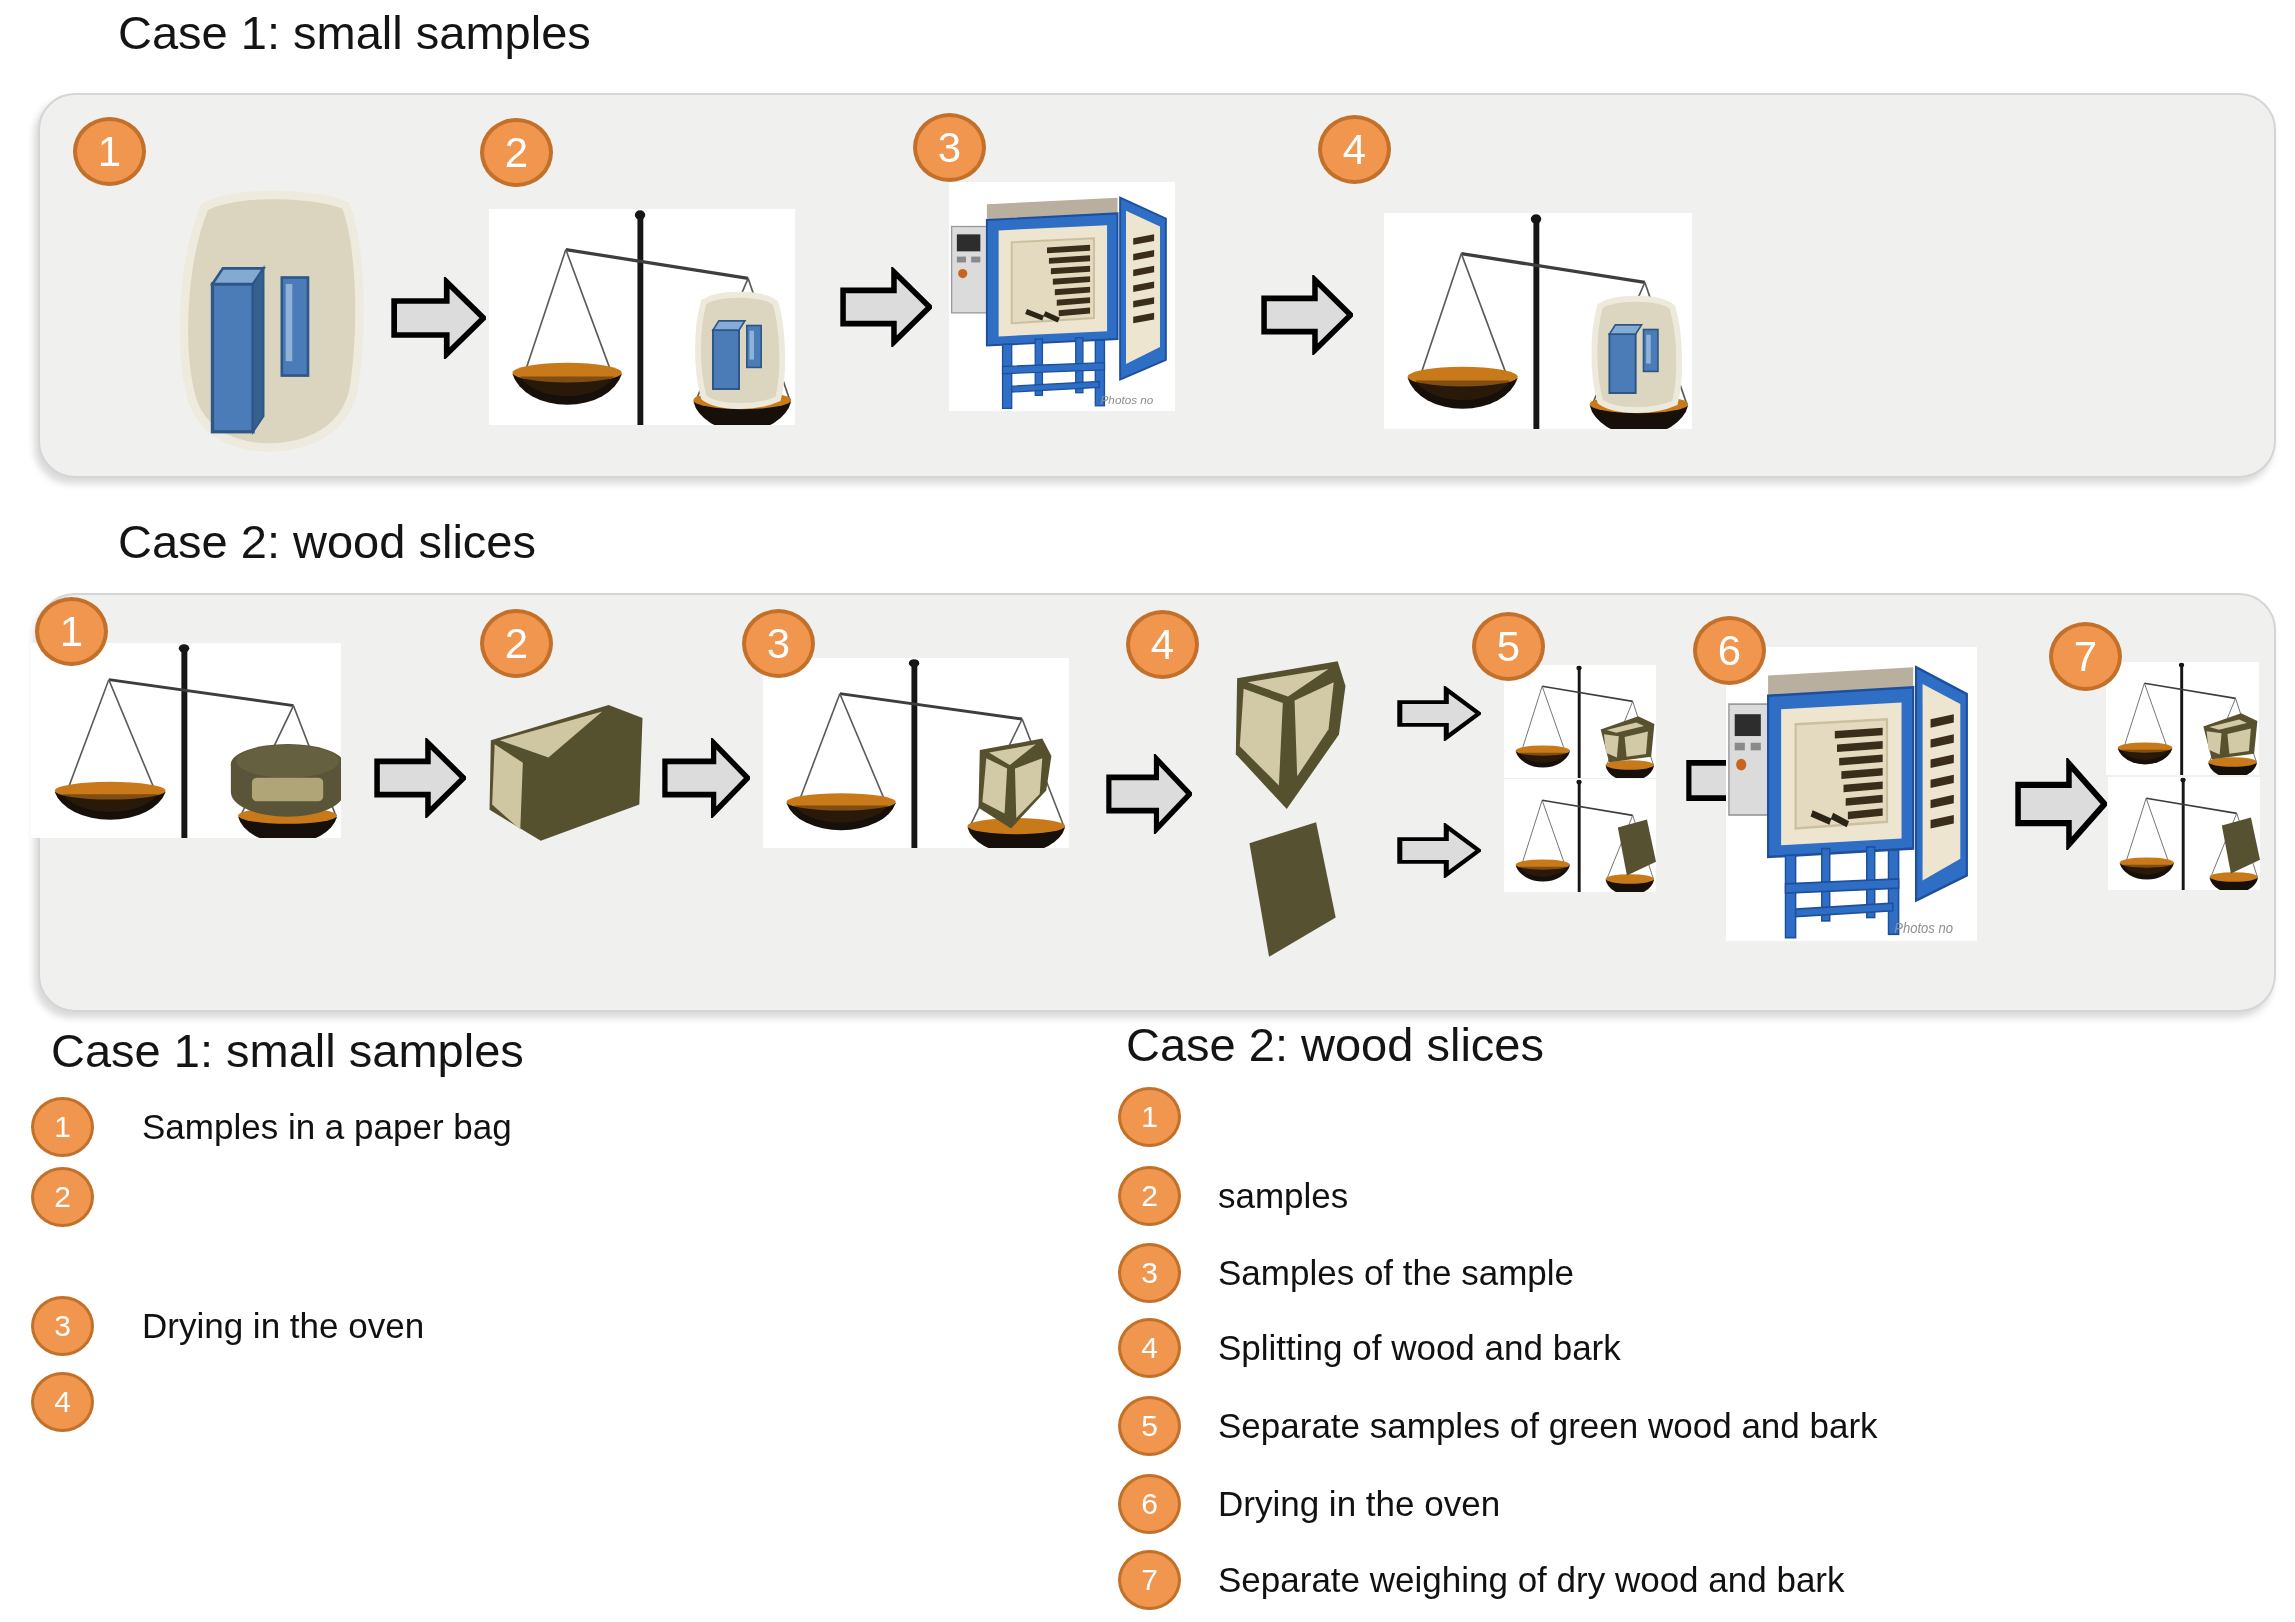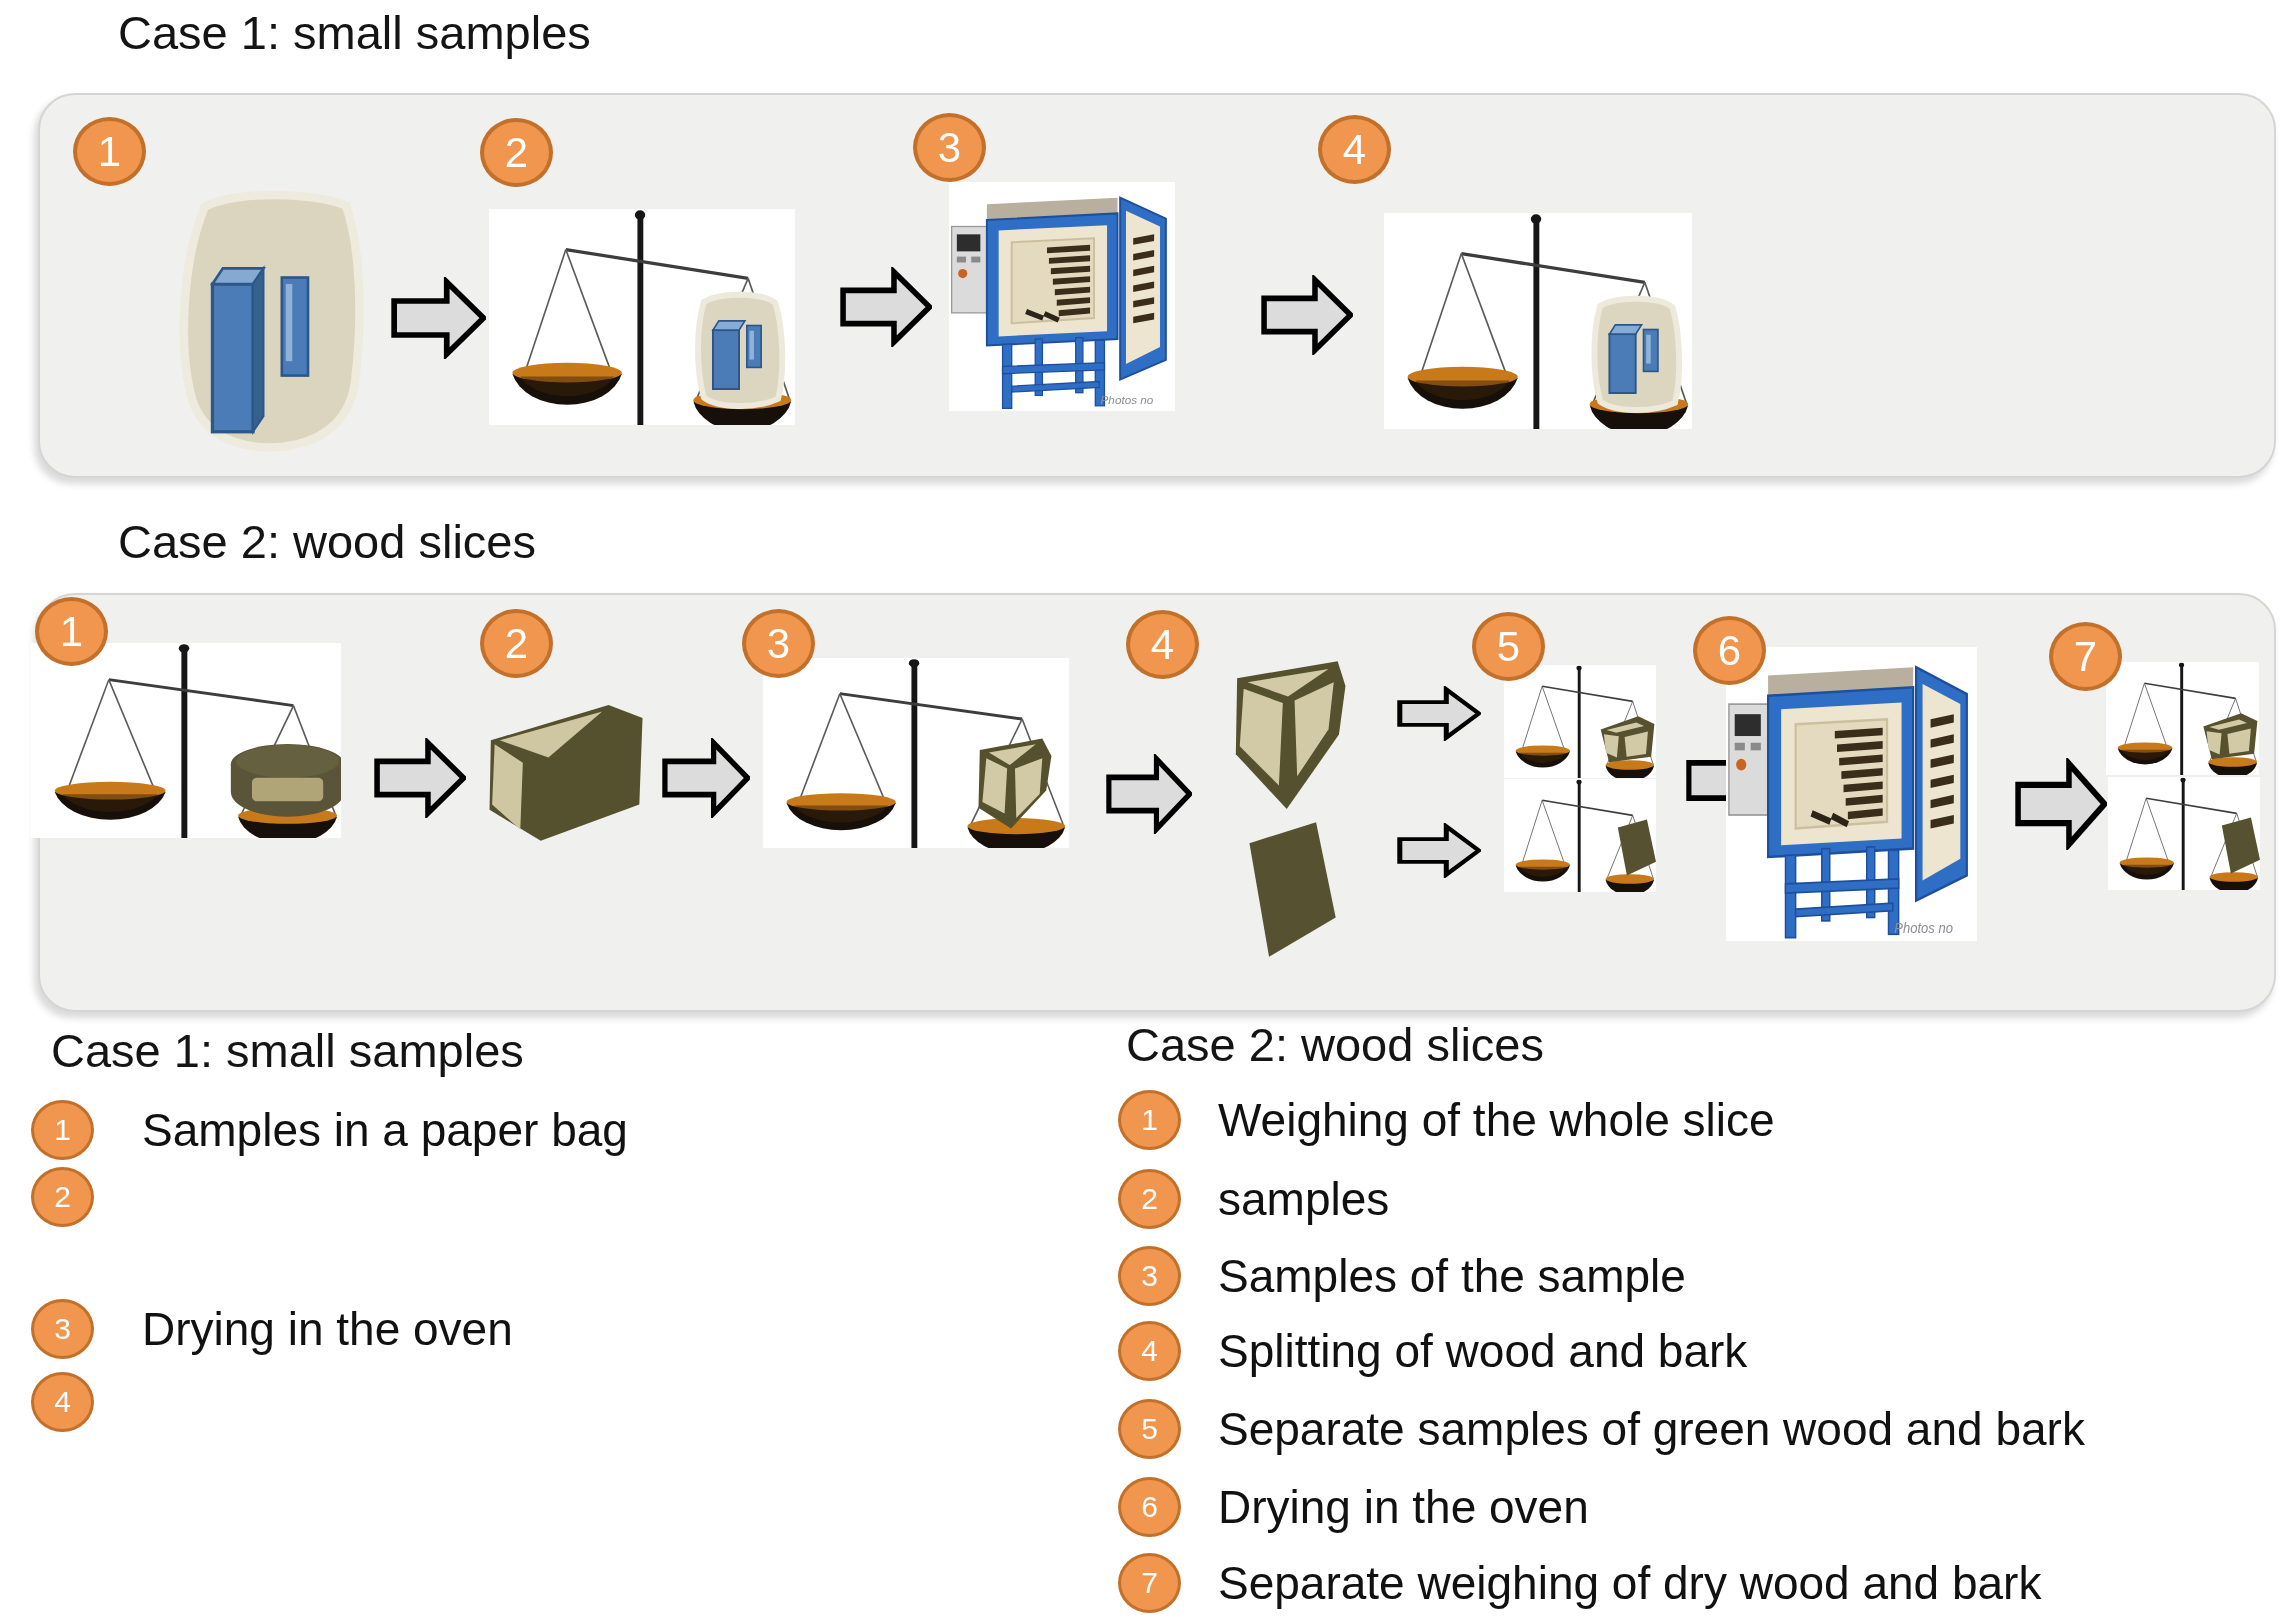--- a/index.html
+++ b/index.html
@@ -12,21 +12,21 @@
   .badge{position:absolute;display:flex;align-items:center;justify-content:center;
          background:#F0964E;border:4.6px solid #C2702A;border-radius:50%;
          color:#ffffff;font-size:42px;z-index:6}
   .icon{position:absolute;z-index:2}
   .icon svg{display:block}
   .legend-title{position:absolute;font-size:47px;color:#141414;white-space:nowrap}
   .legend-item{position:absolute;display:flex;align-items:center}
   .legend-badge{flex:0 0 auto;display:flex;align-items:center;justify-content:center;
                 background:#F0964E;border:3.9px solid #C2702A;border-radius:50%;
                 color:#ffffff;font-size:30px}
-  .legend-text{font-size:46px;color:#111111;line-height:1.45}
+  .legend-text{font-size:35px;color:#111111;line-height:1.45}
 </style>
 </head>
 <body>
 
 <div class="page">
 
   <div class="flow-title" style="left:118px;top:5.2px">Case 1: small samples</div>
 
   <div class="panel" style="left:38px;top:93px;width:2238px;height:385px"></div>
 
@@ -453,21 +453,20 @@
         <span>4</span>
       </div>
   </div>
 
   <div class="legend-title" style="left:1126px;top:1017px">Case 2: wood slices</div>
 
   <div class="legend-item" style="left:1118px;top:1087px">
     <div class="legend-badge" style="width:63px;height:60px;margin-right:37px">
         <span>1</span>
       </div>
-    <div class="legend-text" style="width:982px">Weighing of the whole slice</div>
   </div>
   <div class="legend-item" style="left:1118px;top:1166px">
     <div class="legend-badge" style="width:63px;height:60px;margin-right:37px">
         <span>2</span>
       </div>
     <div class="legend-text" style="width:982px">samples</div>
   </div>
   <div class="legend-item" style="left:1118px;top:1243px">
     <div class="legend-badge" style="width:63px;height:60px;margin-right:37px">
         <span>3</span>

